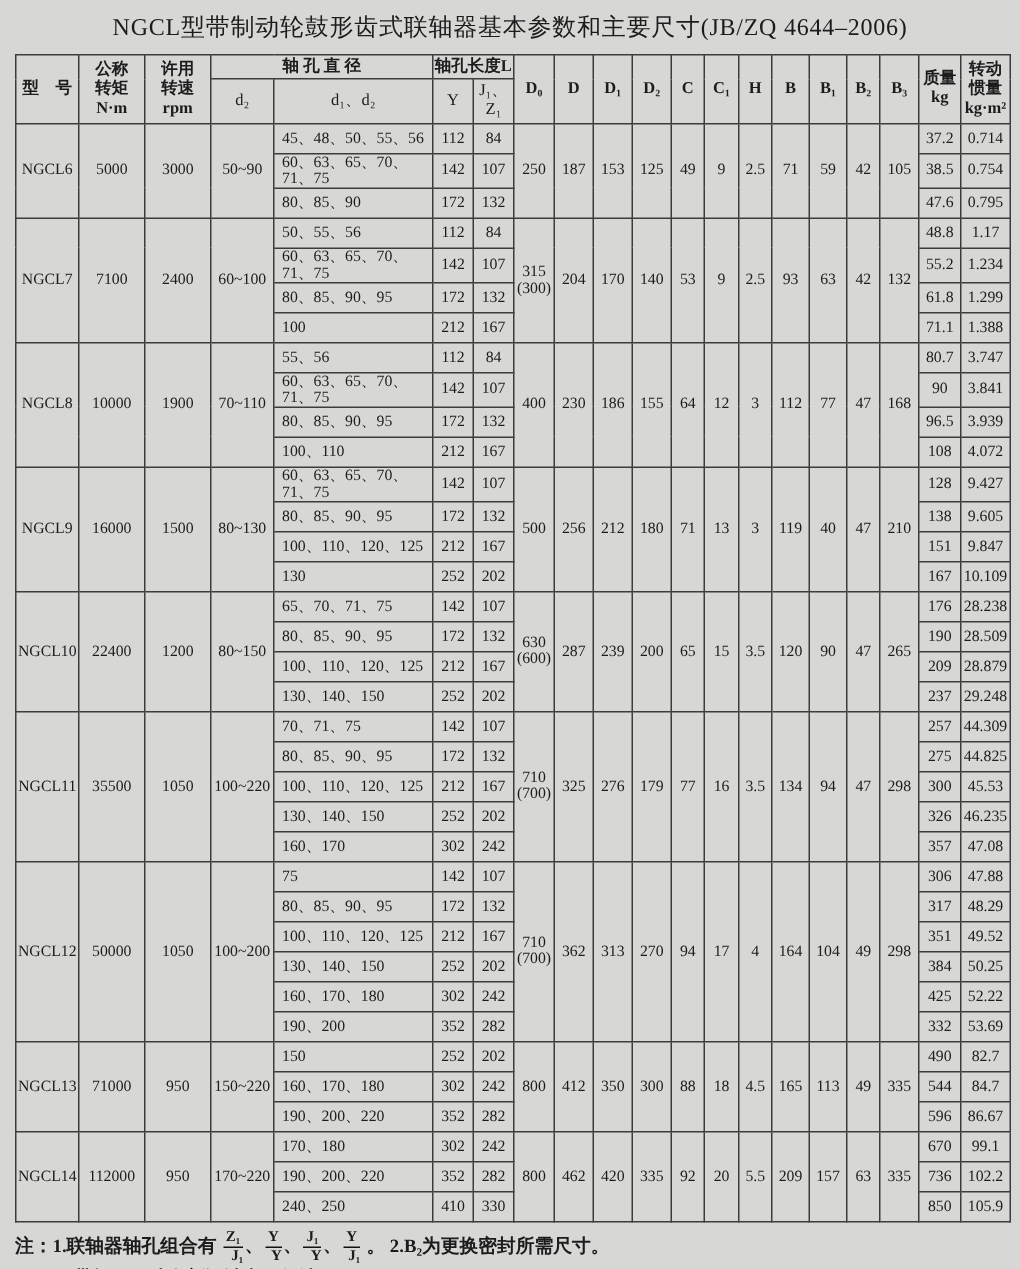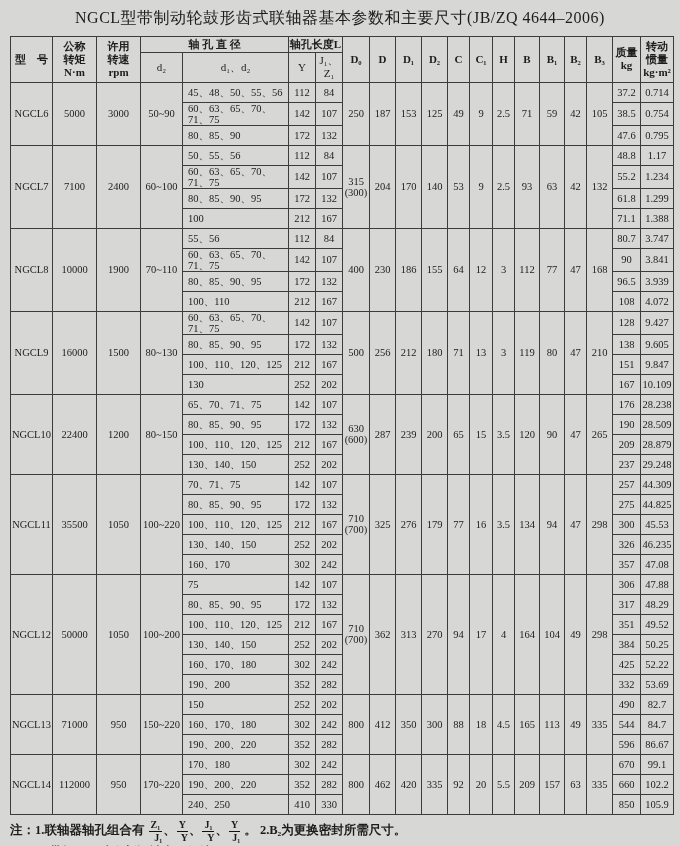--- a/index.html
+++ b/index.html
@@ -264,21 +264,21 @@
           <td>142</td>
           <td>107</td>
           <td rowspan="4">500</td>
           <td rowspan="4">256</td>
           <td rowspan="4">212</td>
           <td rowspan="4">180</td>
           <td rowspan="4">71</td>
           <td rowspan="4">13</td>
           <td rowspan="4">3</td>
           <td rowspan="4">119</td>
-          <td rowspan="4">80</td>
+          <td rowspan="4">40</td>
           <td rowspan="4">47</td>
           <td rowspan="4">210</td>
           <td>128</td>
           <td>9.427</td>
         </tr>
         <tr>
           <td class="bores">80、85、90、95</td>
           <td>172</td>
           <td>132</td>
           <td>138</td>
@@ -506,21 +506,21 @@
           <td rowspan="3">157</td>
           <td rowspan="3">63</td>
           <td rowspan="3">335</td>
           <td>670</td>
           <td>99.1</td>
         </tr>
         <tr>
           <td class="bores">190、200、220</td>
           <td>352</td>
           <td>282</td>
-          <td>660</td>
+          <td>736</td>
           <td>102.2</td>
         </tr>
         <tr>
           <td class="bores">240、250</td>
           <td>410</td>
           <td>330</td>
           <td>850</td>
           <td>105.9</td>
         </tr>
       </tbody>

